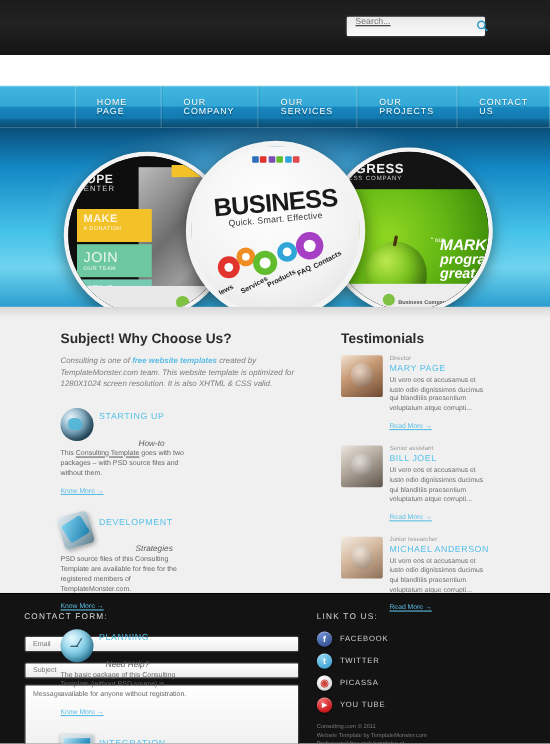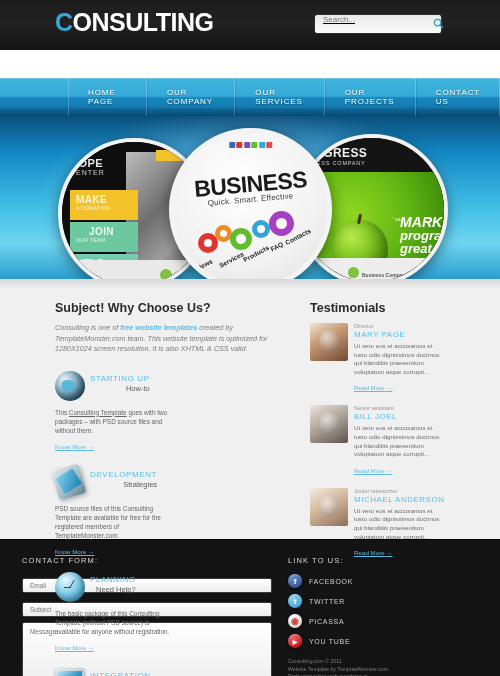--- a/index.html
+++ b/index.html
@@ -203,21 +203,21 @@
   .ico-pad{width:28px;height:30px;border-radius:4px;background:linear-gradient(145deg,#dfe9ee,#9fb8c4 60%,#5c7c8b);transform:rotate(-16deg);box-shadow:1px 2px 4px rgba(0,0,0,.3);}
   .ico-pad::after{content:"";position:absolute;left:4px;top:5px;width:20px;height:18px;background:linear-gradient(140deg,#7fd2ef,#1d7fae);border-radius:2px;transform:rotate(-16deg);}
   .ico-clock{border-radius:50%;background:radial-gradient(circle at 35% 28%,#eafaff 0%,#8ed3ea 40%,#2f8fb7 85%);box-shadow:inset -2px -2px 6px rgba(0,0,0,.3);}
   .ico-clock::after{content:"";position:absolute;left:14px;top:7px;width:1.4px;height:9px;background:#2c4e5c;transform-origin:bottom;transform:rotate(32deg);}
   .ico-clock::before{content:"";position:absolute;left:9px;top:15px;width:7px;height:1.4px;background:#2c4e5c;}
   .ico-mon{width:30px;height:24px;border-radius:2px;background:linear-gradient(160deg,#e4edf1,#8aa3ae);padding:2px;box-shadow:0 1px 3px rgba(0,0,0,.3);}
   .ico-mon::after{content:"";position:absolute;left:3px;top:3px;width:24px;height:16px;background:linear-gradient(135deg,#bfe8f7 0%,#2f93c4 60%,#1d6e96 100%);}
   .ico-mon::before{content:"";position:absolute;left:11px;bottom:-5px;width:8px;height:6px;background:#9aaeb8;}
   .feat-titles { padding-top:3px;text-align:right; }
   .feat-title { font-size:8px; color:#56c0e8; letter-spacing:.6px; font-weight:normal;}
-  .feat-sub { font-size:7.5px; color:#5a5a5a; margin-top:1px;}
+  .feat-sub { font-size:7.5px; color:#5a5a5a; font-style:italic; margin-top:15px;}
   .feat-body { font-size:6.4px; line-height:9px; color:#666; margin-top:3px;}
   .feat-body a { color:#666; text-decoration:underline; }
   .more { display:inline-block; margin-top:5px; font-size:6.2px; color:#5bbde4; text-decoration:underline;}
   .more em{ font-style:normal; text-decoration:none; }
 
   
   .testi { display:flex; gap:6px; margin-bottom:11px; }
   .avatar {
     width:38px;height:38px;flex:none;border-radius:2px;
     background:#cbb79f;
@@ -270,21 +270,20 @@
   .soc-label { font-size:7px; color:#cfcfcf; letter-spacing:.7px;}
   .copy { margin-top:10px; font-size:5.2px; line-height:7.6px; color:#7d7d7d;}
   .copy a { color:#3e8fb5; text-decoration:underline; }
 </style>
 </head>
 <body>
 
 <div class="page">
 
   <div class="header">
-    <div class="logo"><span class="c">C</span><span>ONSULTING</span></div>
     <div class="search-wrap">
       <input class="search-input" type="text" placeholder="Search..." style="">
       <button class="search-btn">
         <span>
           <svg width="11" height="11" viewBox="0 0 11 11">
               <circle cx="4.6" cy="4.6" r="3.3" fill="none" stroke="#2f9bc9" stroke-width="1.3"></circle>
               <line x1="7" y1="7" x2="10" y2="10" stroke="#2f9bc9" stroke-width="1.5"></line>
             </svg>
         </span>
       </button>
@@ -307,21 +306,21 @@
     <div class="circ circ-left">
       <div class="cl-dark"></div>
       <div class="cl-photo"></div>
       <div class="cl-yellow-tab"></div>
       <div class="cl-title"><span>HOPE</span><small>CENTER</small></div>
       <div class="cl-bar cl-make">
           <span style="font-size:10px;font-weight:bold;">MAKE</span>
           <span>A DONATION</span>
         </div>
       <div class="cl-bar cl-join">
-          <span style="font-size:10px;font-weight:bold;margin-left:13px;">JOIN</span>
+          <span style="font-size:13px;font-weight:normal;">JOIN</span>
           <span>OUR TEAM</span>
         </div>
       <div class="cl-bar cl-help">
           <span style="font-size:10px;font-weight:bold;">HELP</span>
           <span>THE CHILDREN</span>
         </div>
       <div class="cl-bottom"></div>
       <div class="cl-chip"></div>
     </div>
 

